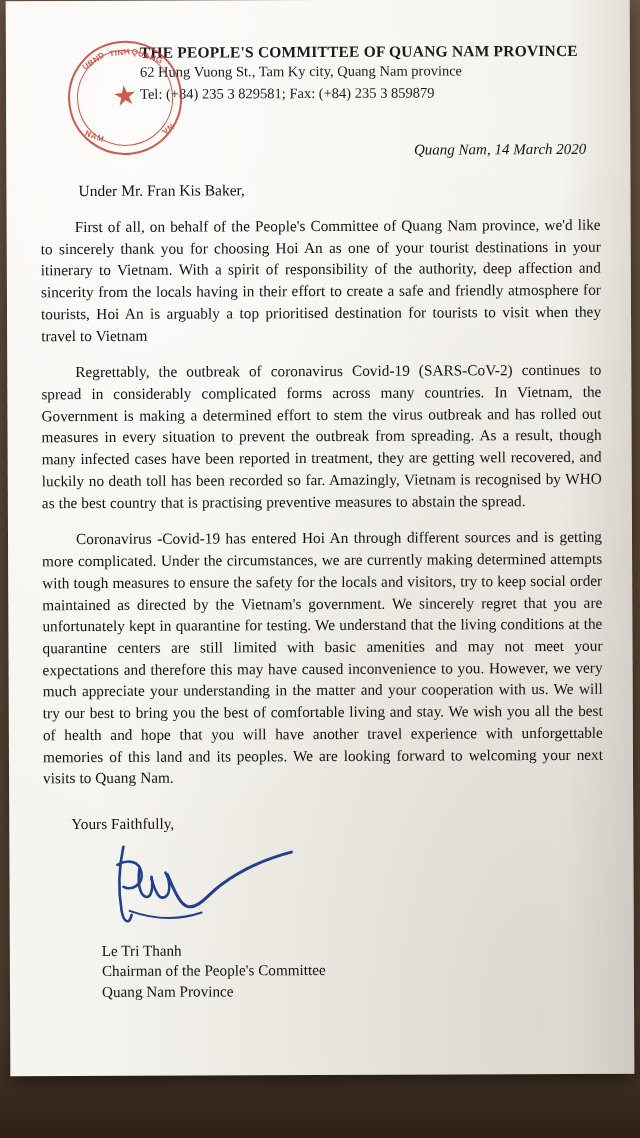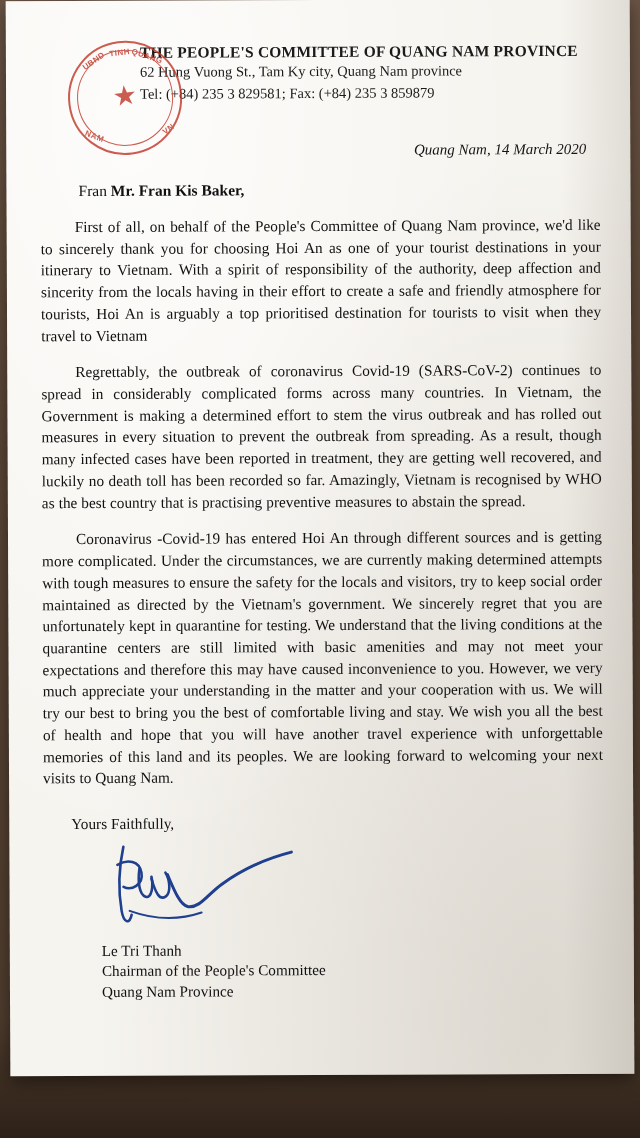--- a/index.html
+++ b/index.html
@@ -121,21 +121,21 @@
     font-style: italic;
     font-size: 15px;
     margin: 14px 14px 0 0;
     color: #151515;
   }
   .salutation {
     margin: 22px 0 0 38px;
     font-size: 15.5px;
     color: #111;
   }
-  .salutation b { font-weight: bold; }
+  .salutation b { font-weight: normal; }
 
   p.body {
     margin: 16px 0 0 0;
     font-size: 15.3px;
     line-height: 1.42;
     text-align: justify;
     text-indent: 34px;
     color: #111;
     word-spacing: 0.2px;
   }
@@ -190,21 +190,21 @@
       </div>
 
       <div class="org-name">THE PEOPLE'S COMMITTEE OF QUANG NAM PROVINCE</div>
       <div class="org-addr">62 Hung Vuong St., Tam Ky city, Quang Nam province</div>
       <div class="org-addr">Tel: (+84) 235 3 829581; Fax: (+84) 235 3 859879</div>
     </div>
 
     <div class="place-date">Quang Nam, 14 March 2020</div>
 
     <div class="salutation">
-      <span>Fran </span><b>Mr. Fran Kis Baker,</b>
+      <span>Under </span><b>Mr. Fran Kis Baker,</b>
     </div>
 
     <p class="body">First of all, on behalf of the People's Committee of Quang Nam province, we'd like to sincerely thank you for choosing Hoi An as one of your tourist destinations in your itinerary to Vietnam. With a spirit of responsibility of the authority, deep affection and sincerity from the locals having in their effort to create a safe and friendly atmosphere for tourists, Hoi An is arguably a top prioritised destination for tourists to visit when they travel to Vietnam</p>
     <p class="body tight">Regrettably, the outbreak of coronavirus Covid-19 (SARS-CoV-2) continues to spread in considerably complicated forms across many countries.  In Vietnam, the Government is making a determined effort to stem the virus outbreak and has rolled out measures in every situation to prevent the outbreak from spreading.  As a result, though many infected cases have been reported in treatment,    they are getting well recovered,      and luckily no death toll has been recorded so far. Amazingly, Vietnam is recognised by WHO as the best country that is practising preventive measures to abstain the spread.</p>
     <p class="body tight">Coronavirus -Covid-19 has entered Hoi An through different sources and is getting more complicated. Under the circumstances, we are currently making determined attempts with tough measures to ensure the safety for the locals and visitors, try to keep social order maintained as directed by the Vietnam's government. We sincerely regret that you are unfortunately kept in quarantine for testing. We understand that the living conditions at the quarantine centers are still limited with basic amenities and may not meet your expectations and therefore this may have caused inconvenience to you. However, we very much appreciate your understanding in the matter and your cooperation with us.  We will try our best to bring you the best of comfortable living and stay. We wish you all the best of health and hope that you will have another travel experience with unforgettable memories of this land and its peoples. We are looking forward to welcoming your next visits to Quang Nam.</p>
 
     <div class="closing">Yours Faithfully,</div>
 
     <div class="sign-area">
       <svg class="signature" width="230" height="100" viewBox="0 0 230 100">

